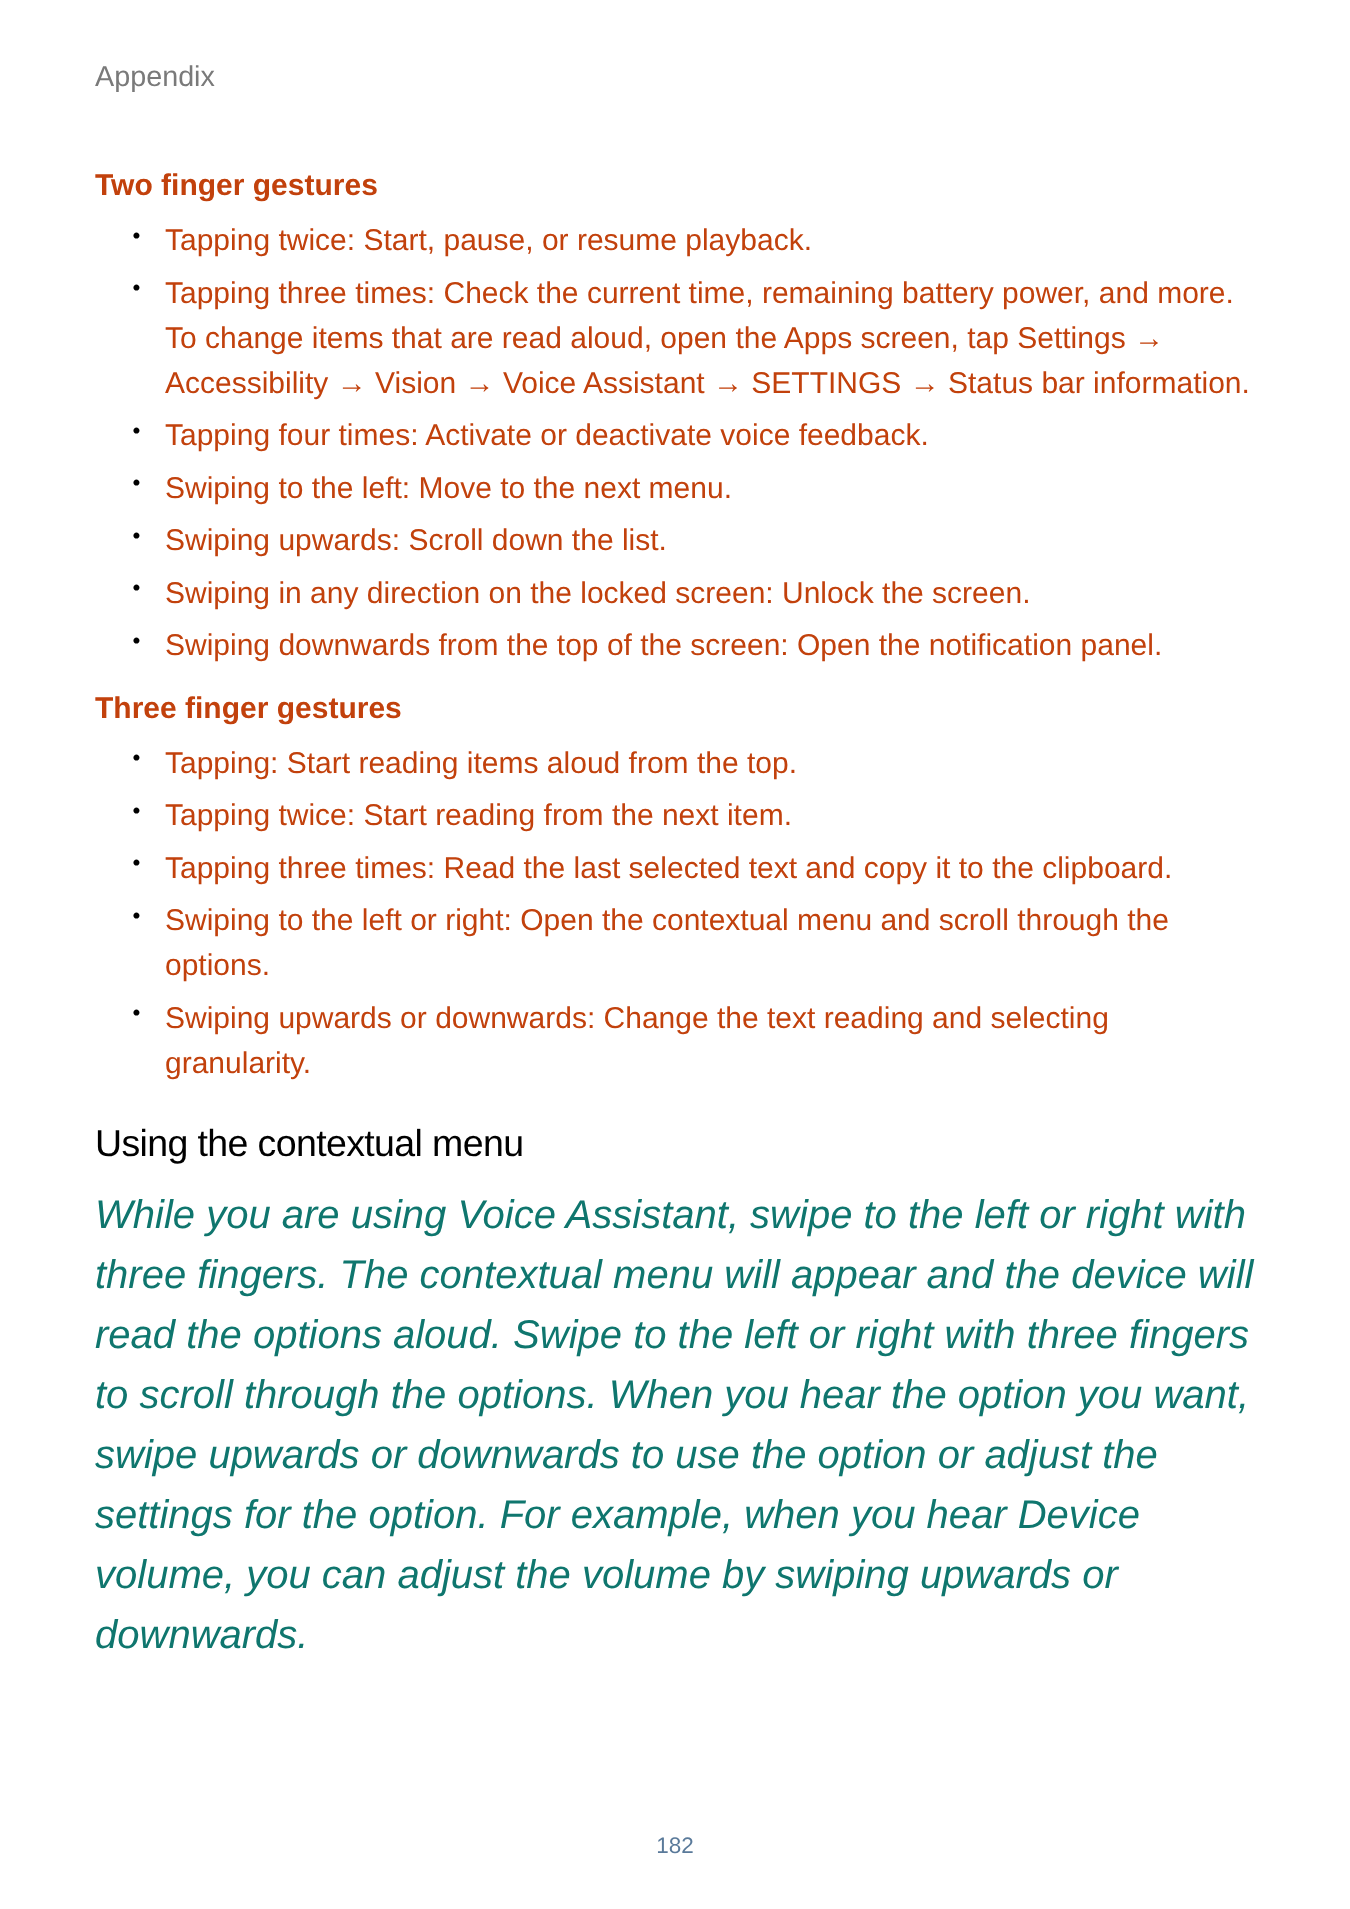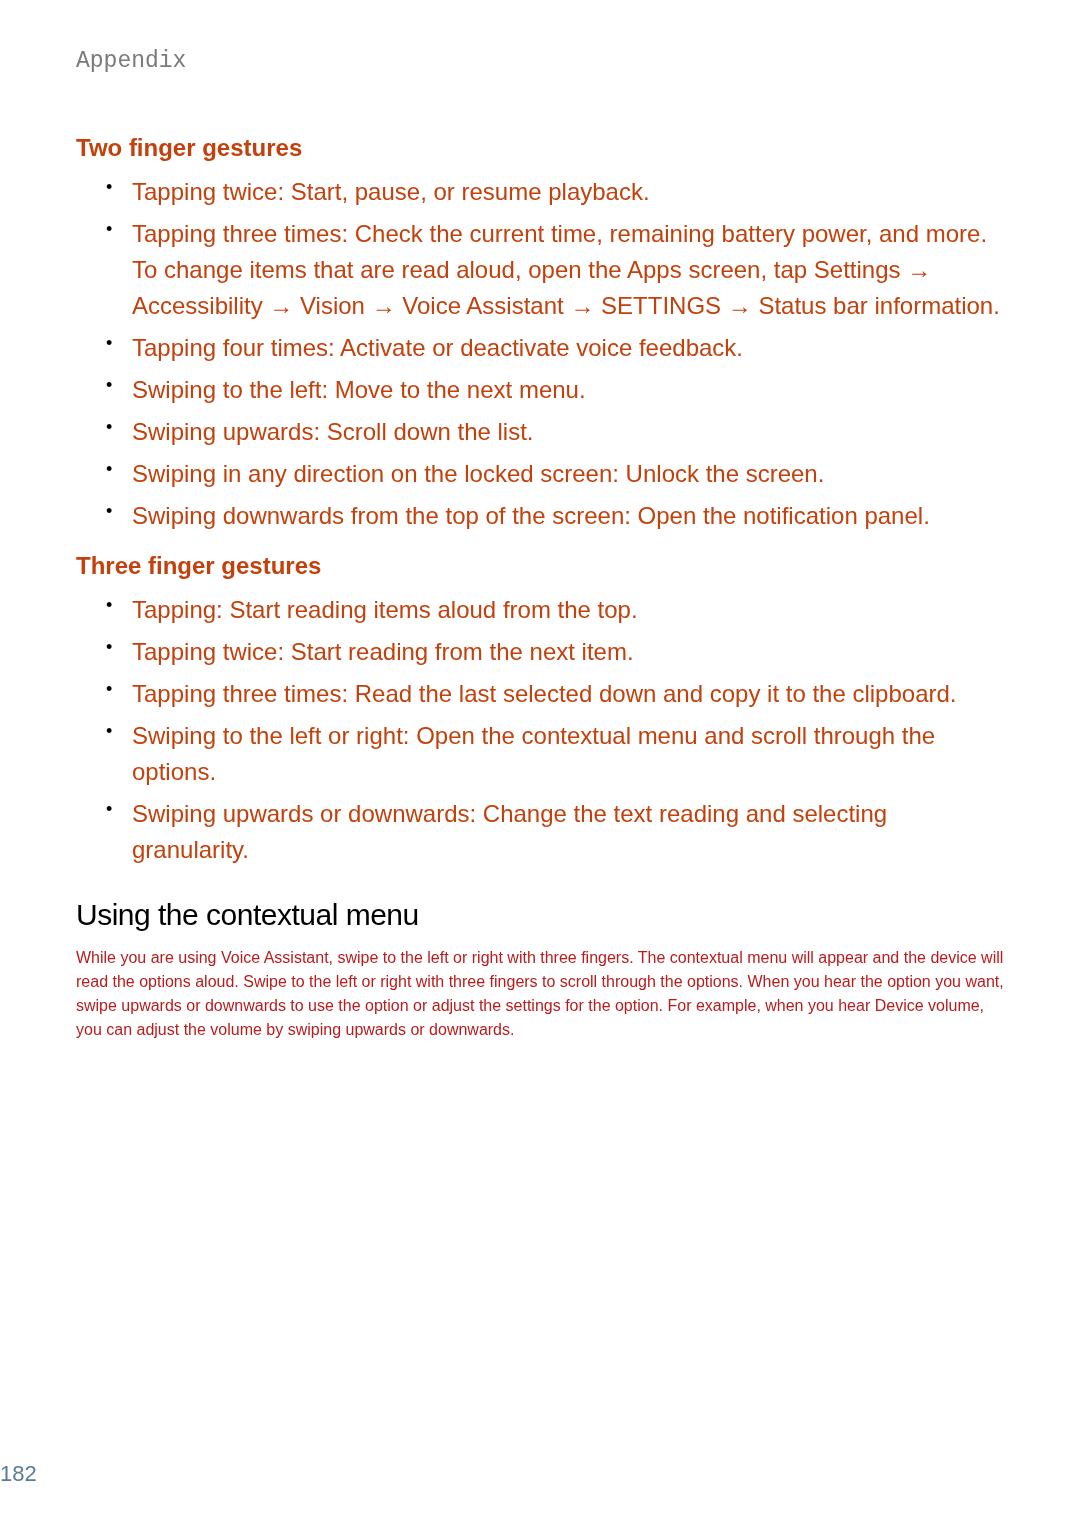--- a/index.html
+++ b/index.html
@@ -14,21 +14,20 @@
       width: 1080px;
       height: 1527px;
       padding: 48px 76px 40px 76px;
       position: relative;
     }
     .header-label {
       color: #7a7a7a;
       font-size: 23px;
       font-weight: 400;
       margin-bottom: 60px;
-      font-family: Liberation Mono, monospace;
     }
     .section-title {
       font-size: 24px;
       font-weight: 700;
       margin-bottom: 12px;
       color: #c2410c;
     }
     ul.bullets {
       list-style: none;
       padding-left: 30px;
@@ -52,31 +51,32 @@
     }
     .subheading {
       font-size: 30px;
       font-weight: 400;
       letter-spacing: -0.5px;
       margin-top: 30px;
       margin-bottom: 14px;
       color: #000;
     }
     .body-paragraph {
-      font-size: 16px;
+      font-size: 32px;
       line-height: 1.5;
-      color: #b91c1c;
+      color: #0f766e;
+      font-style: italic;
     }
     .page-number {
       position: absolute;
       bottom: 40px;
       left: 0;
       right: 0;
-      text-align: left;
-      font-size: 22px;
+      text-align: center;
+      font-size: 18px;
       color: #5a7a9a;
     }
   </style>
 </head>
 <body>
 
 <div class="page">
 
   <div class="header-label">Appendix</div>
 
@@ -88,21 +88,21 @@
     <li>Swiping to the left: Move to the next menu.</li>
     <li>Swiping upwards: Scroll down the list.</li>
     <li>Swiping in any direction on the locked screen: Unlock the screen.</li>
     <li>Swiping downwards from the top of the screen: Open the notification panel.</li>
   </ul>
 
   <div class="section-title">Three finger gestures</div>
   <ul class="bullets">
     <li>Tapping: Start reading items aloud from the top.</li>
     <li>Tapping twice: Start reading from the next item.</li>
-    <li>Tapping three times: Read the last selected down and copy it to the clipboard.</li>
+    <li>Tapping three times: Read the last selected text and copy it to the clipboard.</li>
     <li>Swiping to the left or right: Open the contextual menu and scroll through the options.</li>
     <li>Swiping upwards or downwards: Change the text reading and selecting granularity.</li>
   </ul>
 
   <div class="subheading">Using the contextual menu</div>
   <div class="body-paragraph">While you are using Voice Assistant, swipe to the left or right with three fingers. The contextual menu will appear and the device will read the options aloud. Swipe to the left or right with three fingers to scroll through the options. When you hear the option you want, swipe upwards or downwards to use the option or adjust the settings for the option. For example, when you hear Device volume, you can adjust the volume by swiping upwards or downwards.</div>
 
   <div class="page-number">182</div>
 </div>
 

